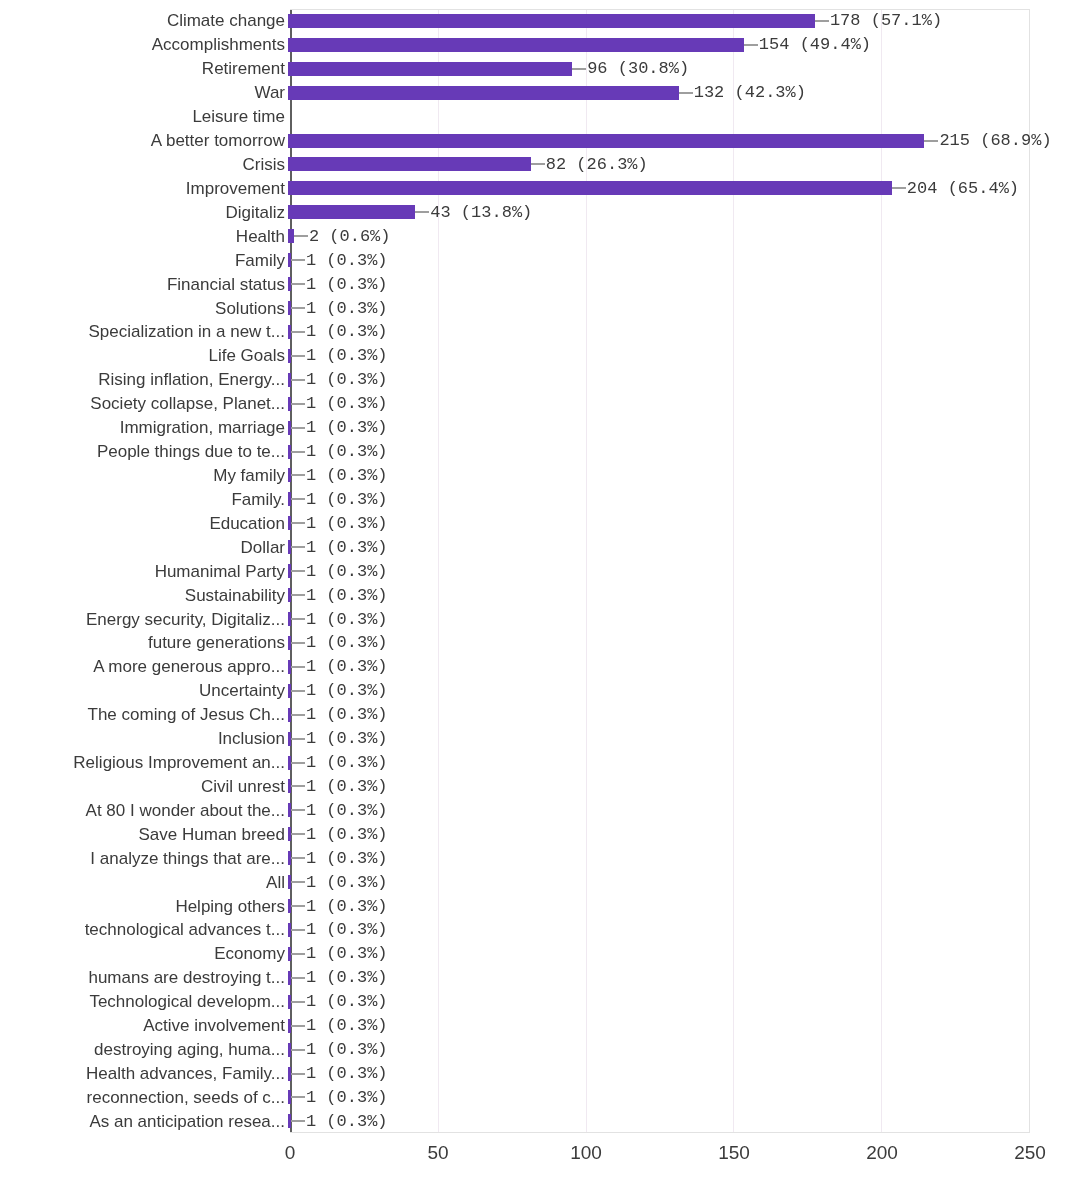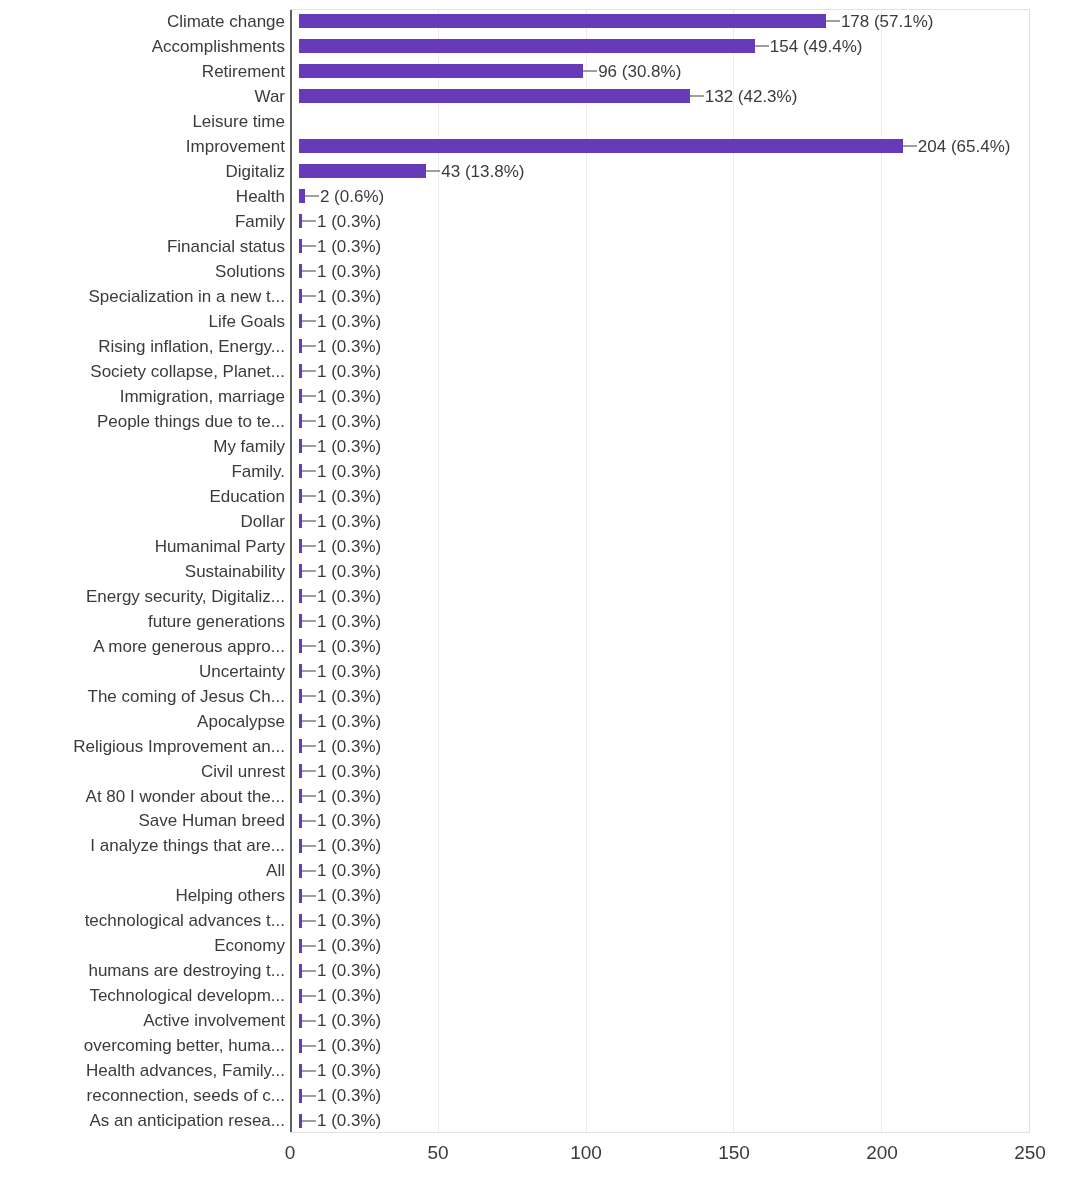--- a/index.html
+++ b/index.html
@@ -56,21 +56,21 @@
   }
   .row {
     flex: 1;
     display: flex;
     align-items: center;
     min-height: 0;
   }
   .cat {
     width: 285px;
     text-align: right;
-    padding-right: 14px;
+    padding-right: 3px;
     font-size: 17px;
     line-height: 1;
     color: #3b3b3b;
     white-space: nowrap;
     flex: none;
   }
   .track {
     position: relative;
     width: 740px;
     height: 100%;
@@ -87,20 +87,21 @@
     height: 2px;
     background: #9e9e9e;
     flex: none;
   }
   .val {
     font-size: 17px;
     line-height: 1;
     color: #3b3b3b;
     white-space: nowrap;
     margin-left: 1px;
+    font-family: Liberation Mono, monospace;
   }
   
   .x-axis {
     position: absolute;
     left: 290px;
     top: 1138px;
     width: 740px;
     height: 30px;
     z-index: 1;
   }
@@ -156,20 +157,36 @@
         <div class="track">
           <div class="bar" style="width: 52.8%; background: rgb(103, 58, 183);"></div>
           <div class="leader" style="background: rgb(158, 158, 158);"></div>
           <span class="val">132 (42.3%)</span>
         </div>
       </div>
       <div class="row">
         <div class="cat">Leisure time</div>
       </div>
       <div class="row">
+        <div class="cat">A better tomorrow</div>
+        <div class="track">
+          <div class="bar" style="width: 86%; background: rgb(103, 58, 183);"></div>
+          <div class="leader" style="background: rgb(158, 158, 158);"></div>
+          <span class="val">215 (68.9%)</span>
+        </div>
+      </div>
+      <div class="row">
+        <div class="cat">Crisis</div>
+        <div class="track">
+          <div class="bar" style="width: 32.8%; background: rgb(103, 58, 183);"></div>
+          <div class="leader" style="background: rgb(158, 158, 158);"></div>
+          <span class="val">82 (26.3%)</span>
+        </div>
+      </div>
+      <div class="row">
         <div class="cat">Improvement</div>
         <div class="track">
           <div class="bar" style="width: 81.6%; background: rgb(103, 58, 183);"></div>
           <div class="leader" style="background: rgb(158, 158, 158);"></div>
           <span class="val">204 (65.4%)</span>
         </div>
       </div>
       <div class="row">
         <div class="cat">Digitaliz</div>
         <div class="track">
@@ -340,21 +357,21 @@
       </div>
       <div class="row">
         <div class="cat">The coming of Jesus Ch...</div>
         <div class="track">
           <div class="bar" style="width: 0.4%; background: rgb(103, 58, 183);"></div>
           <div class="leader" style="background: rgb(158, 158, 158);"></div>
           <span class="val">1 (0.3%)</span>
         </div>
       </div>
       <div class="row">
-        <div class="cat">Apocalypse</div>
+        <div class="cat">Inclusion</div>
         <div class="track">
           <div class="bar" style="width: 0.4%; background: rgb(103, 58, 183);"></div>
           <div class="leader" style="background: rgb(158, 158, 158);"></div>
           <span class="val">1 (0.3%)</span>
         </div>
       </div>
       <div class="row">
         <div class="cat">Religious Improvement an...</div>
         <div class="track">
           <div class="bar" style="width: 0.4%; background: rgb(103, 58, 183);"></div>
@@ -444,21 +461,21 @@
       </div>
       <div class="row">
         <div class="cat">Active involvement</div>
         <div class="track">
           <div class="bar" style="width: 0.4%; background: rgb(103, 58, 183);"></div>
           <div class="leader" style="background: rgb(158, 158, 158);"></div>
           <span class="val">1 (0.3%)</span>
         </div>
       </div>
       <div class="row">
-        <div class="cat">overcoming better, huma...</div>
+        <div class="cat">destroying aging, huma...</div>
         <div class="track">
           <div class="bar" style="width: 0.4%; background: rgb(103, 58, 183);"></div>
           <div class="leader" style="background: rgb(158, 158, 158);"></div>
           <span class="val">1 (0.3%)</span>
         </div>
       </div>
       <div class="row">
         <div class="cat">Health advances, Family...</div>
         <div class="track">
           <div class="bar" style="width: 0.4%; background: rgb(103, 58, 183);"></div>

